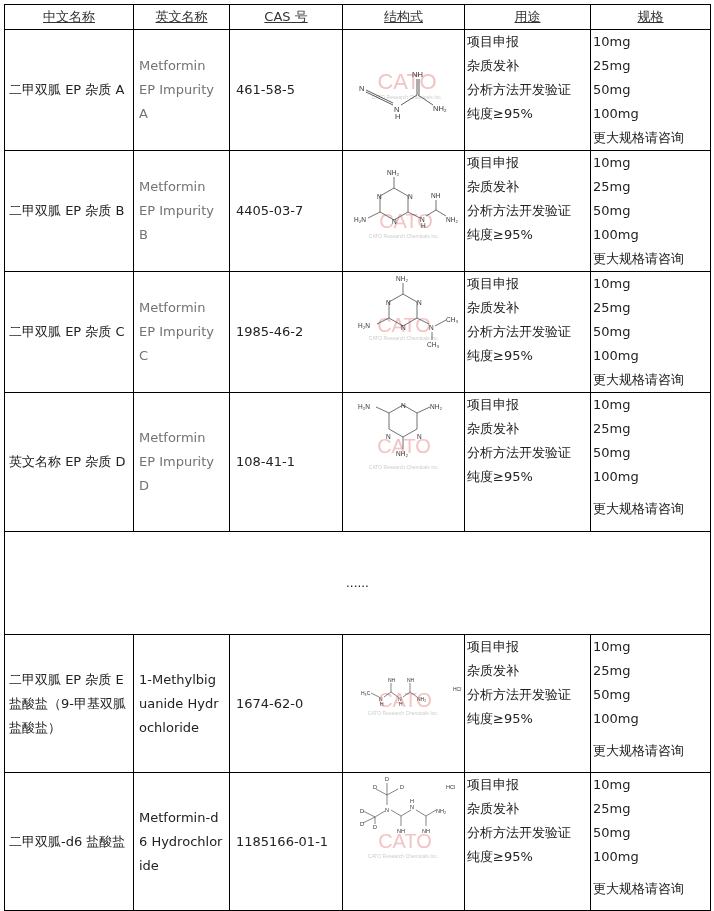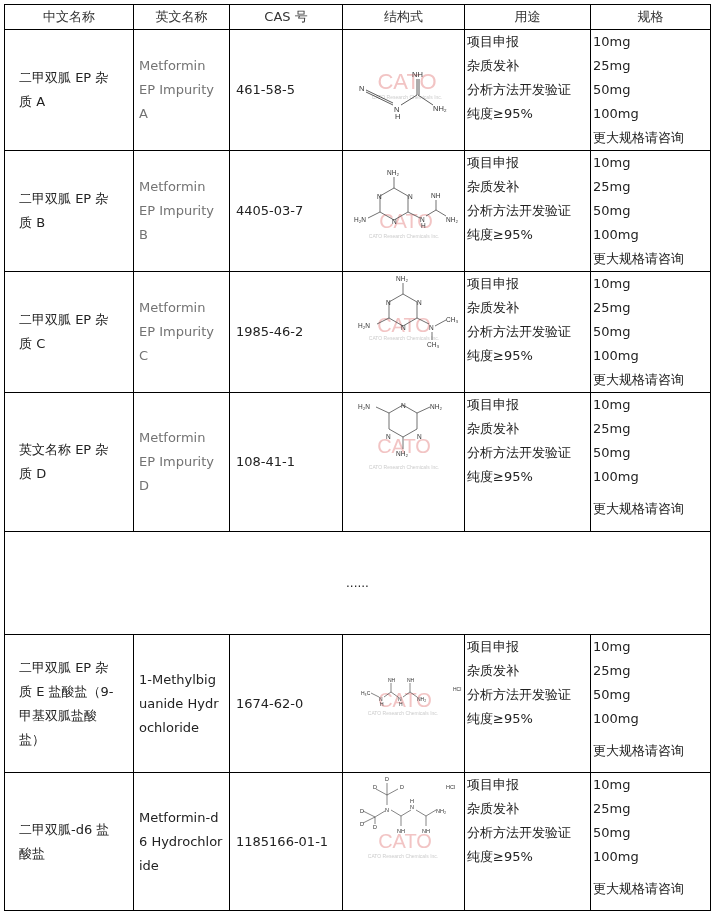--- a/index.html
+++ b/index.html
@@ -1,20 +1,20 @@
 <!DOCTYPE html>
 <html><head>
 <meta charset="utf-8">
 <style>
   html, body { margin:0; padding:0; background:#fff; }
   body { width:714px; height:911px; overflow:hidden; font-family:"DejaVu Sans","Liberation Sans",sans-serif; color:#222; }
   table { position:absolute; left:4px; top:4px; border-collapse:collapse; table-layout:fixed; }
   td, th { border:1px solid #000; padding:0; vertical-align:middle; font-size:13px; font-weight:normal; line-height:24px; }
-  th { height:24px; color:#333; }
-  td.cn { padding:0 14px; }
+  th { height:24px; color:#333;text-decoration:underline; }
+  td.cn { padding:0 4px; }
   td.en { padding:0 5px; }
   td.en.gray { color:#737373; }
   td.cas { padding:0 6px; }
   td.use, td.spec { vertical-align:top; padding:0 2px; }
   .line { display:block; height:24px; }
   .spec .gap { height:8px; display:block; }
   td.struct { text-align:center; position:relative; }
   svg { display:block; margin:0 auto; }
   .ell { text-align:center; font-size:12px; letter-spacing:0px; }
 </style>

